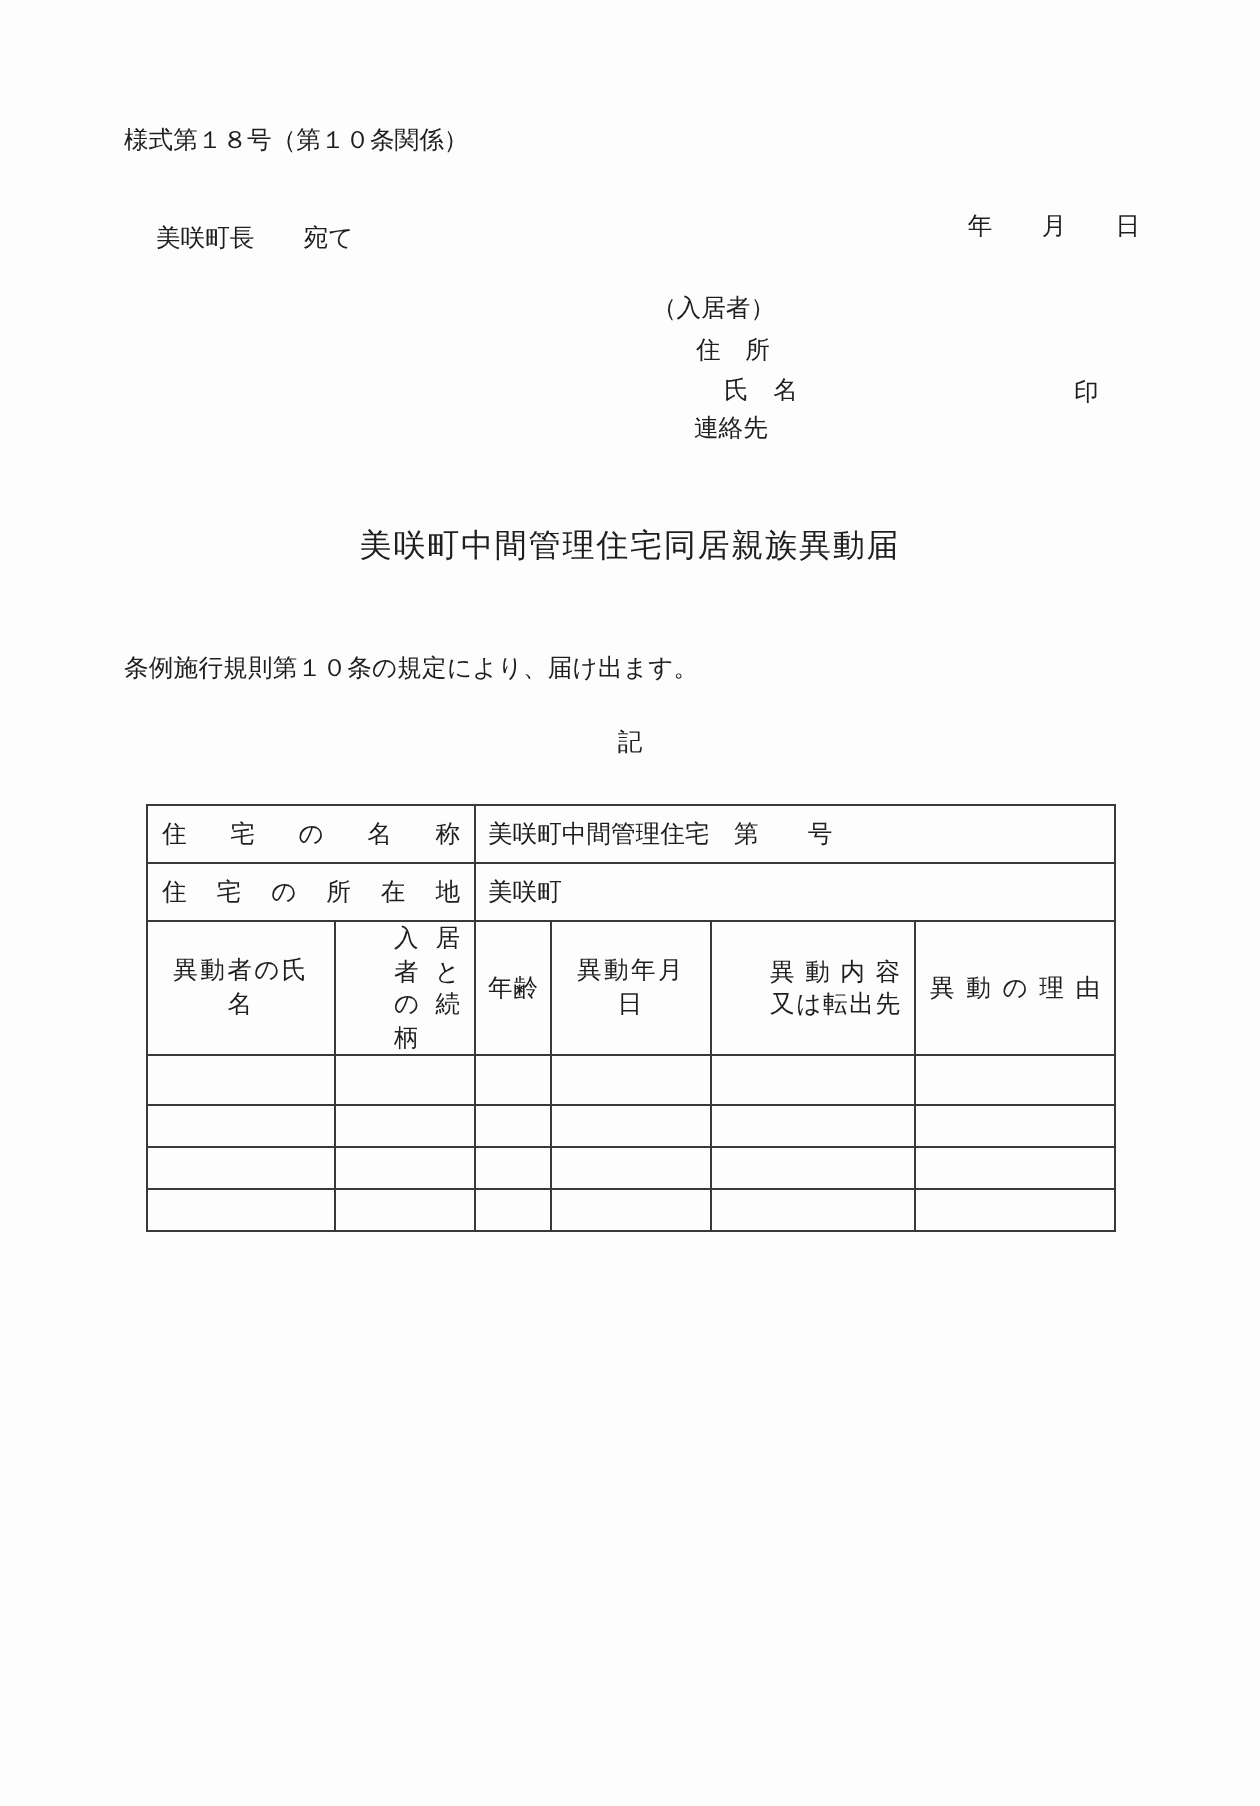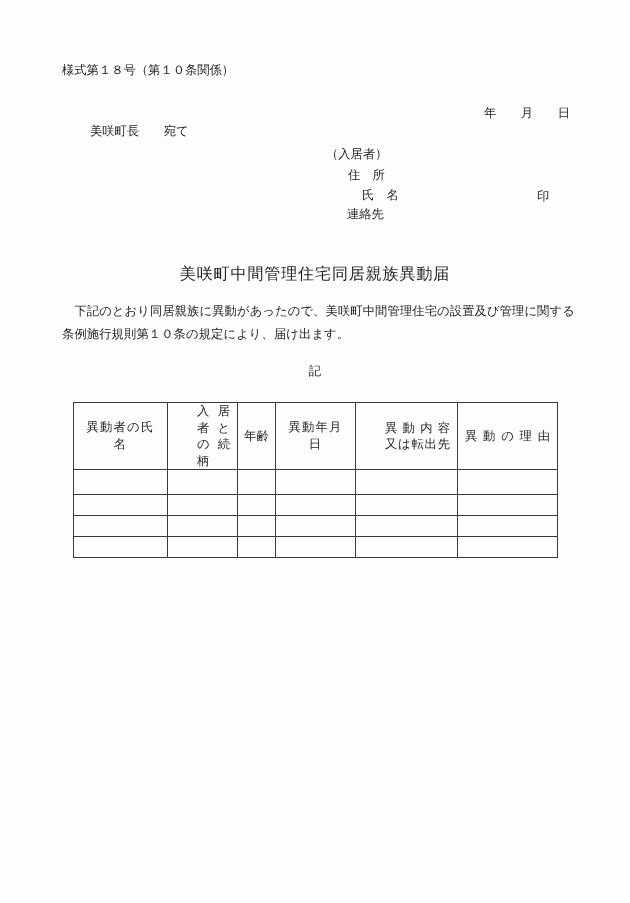--- a/index.html
+++ b/index.html
@@ -36,45 +36,52 @@
 </style>
 </head>
 <body>
 
 <div class="page">
 
   <div class="abs" style="left:62px;top:63px;">様式第１８号（第１０条関係）</div>
 
   <div class="abs" style="right:60px;top:106px;">年　　月　　日</div>
 
-  <div class="abs" style="left:78px;top:124px;margin-left:12px;">美咲町長　　宛て</div>
+  <div class="abs" style="left:78px;top:112px;">美咲町長　　宛て</div>
 
   <div class="abs" style="left:326px;top:147px;">（入居者）</div>
   <div class="abs" style="left:348px;top:168px;">住　所</div>
   <div class="abs" style="left:348px;top:188px;margin-left:14px;">氏　名</div>
   <div class="abs" style="left:537px;top:189px;">印</div>
   <div class="abs" style="left:347px;top:207px;">連絡先</div>
 
   <div class="abs doc-title" style="top:264px;">美咲町中間管理住宅同居親族異動届</div>
 
-  <div class="abs body-line" style="left:62px;top:304px;">　下記のとおり同居親族に異動があったので、美咲町中間管理住宅の設置及び管理に関する</div>
   <div class="abs body-line" style="left:62px;top:327px;">条例施行規則第１０条の規定により、届け出ます。</div>
 
   <div class="abs record-marker" style="top:364px;">記</div>
 
   <table class="change-table">
     <colgroup>
       <col style="width:94px">
         <col style="width:70px">
         <col style="width:38px">
       <col style="width:80px">
         <col style="width:102px">
         <col style="width:100px">
     </colgroup>
     <tbody>
+      <tr class="info-row">
+        <td colspan="2" class="lbl jl">住宅の名称</td>
+        <td colspan="4">美咲町中間管理住宅　第　　号</td>
+      </tr>
+      <tr class="info-row">
+        <td colspan="2" class="lbl jl">住宅の所在地</td>
+        <td colspan="4">美咲町</td>
+      </tr>
       <tr class="header-row">
         <td class="ctr ls1">異動者の氏名</td>
         <td class="lbl">
           <span class="line jl">入居者と</span>
           <span class="line jl">の続柄</span>
         </td>
         <td class="jl">年齢</td>
         <td class="ctr ls1">異動年月日</td>
         <td class="lbl">
           <span class="line jl">異動内容</span>

